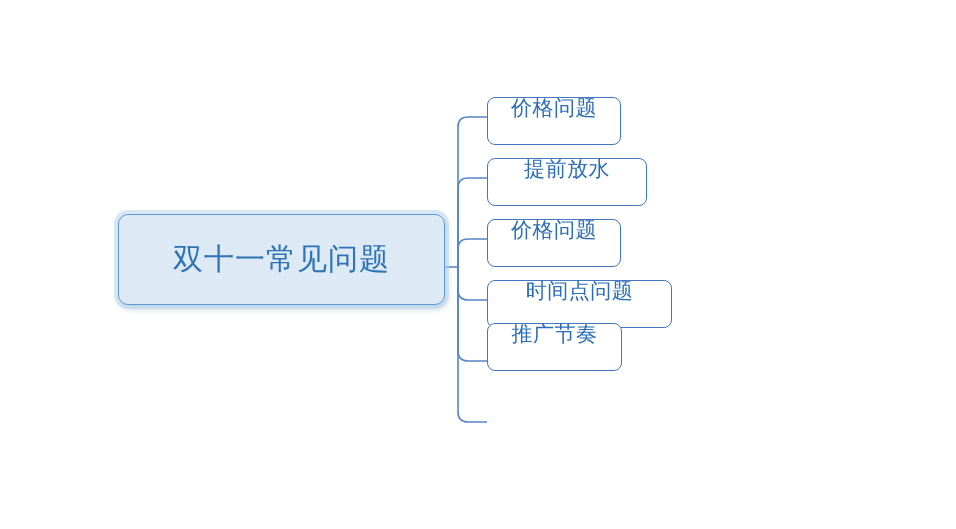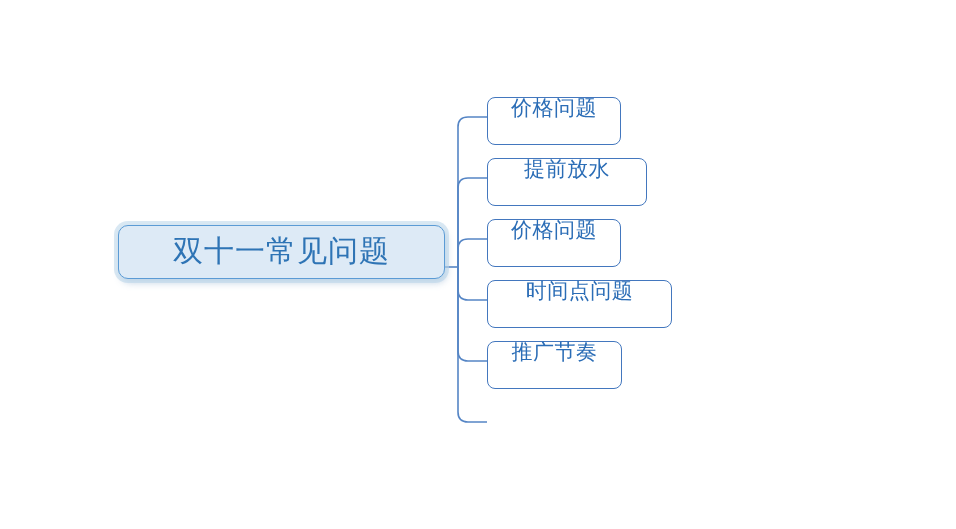--- a/index.html
+++ b/index.html
@@ -19,23 +19,23 @@
     position: absolute;
     left: 0;
     top: 0;
     width: 956px;
     height: 529px;
     pointer-events: none;
   }
   .root-node {
     position: absolute;
     left: 118px;
-    top: 225px;
+    top: 214px;
     width: 327px;
-    height: 54px;
+    height: 91px;
     box-sizing: border-box;
     background: var(--root-fill, #ddeaf6);
     border: 1.5px solid var(--root-border, #5b9bd5);
     border-radius: 10px;
     box-shadow: 0 0 0 4px rgba(186, 213, 234, 0.55),
                 2px 4px 7px rgba(128, 163, 199, 0.45);
     display: flex;
     align-items: center;
     justify-content: center;
     cursor: default;
@@ -66,21 +66,21 @@
     font-size: 21px;
     letter-spacing: 0.5px;
     white-space: nowrap;
     line-height: 1;
     padding-bottom: 2px;
   }
   .n1 { top: 97px;  width: 134px; }
   .n2 { top: 158px; width: 160px; }
   .n3 { top: 219px; width: 134px; }
   .n4 { top: 280px; width: 185px; }
-  .n5 { top: 341px; width: 135px; }
+  .n5 { top: 323px; width: 135px; }
   .n6 { top: 402px; width: 135px; }
 </style>
 </head>
 <body>
 
 <div class="canvas">
 
   <svg class="connectors" viewBox="0 0 956 529" fill="none">
     <g stroke-width="1.6">
       <path d="M445 267 H458" stroke="#5585c5"></path>

